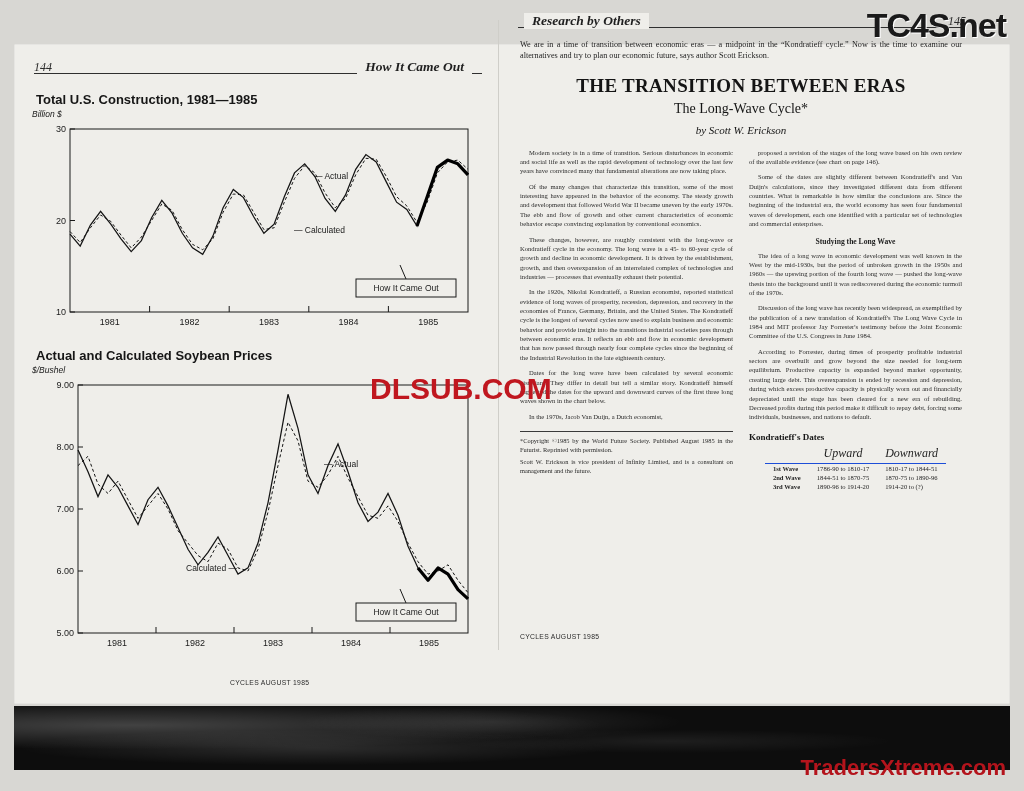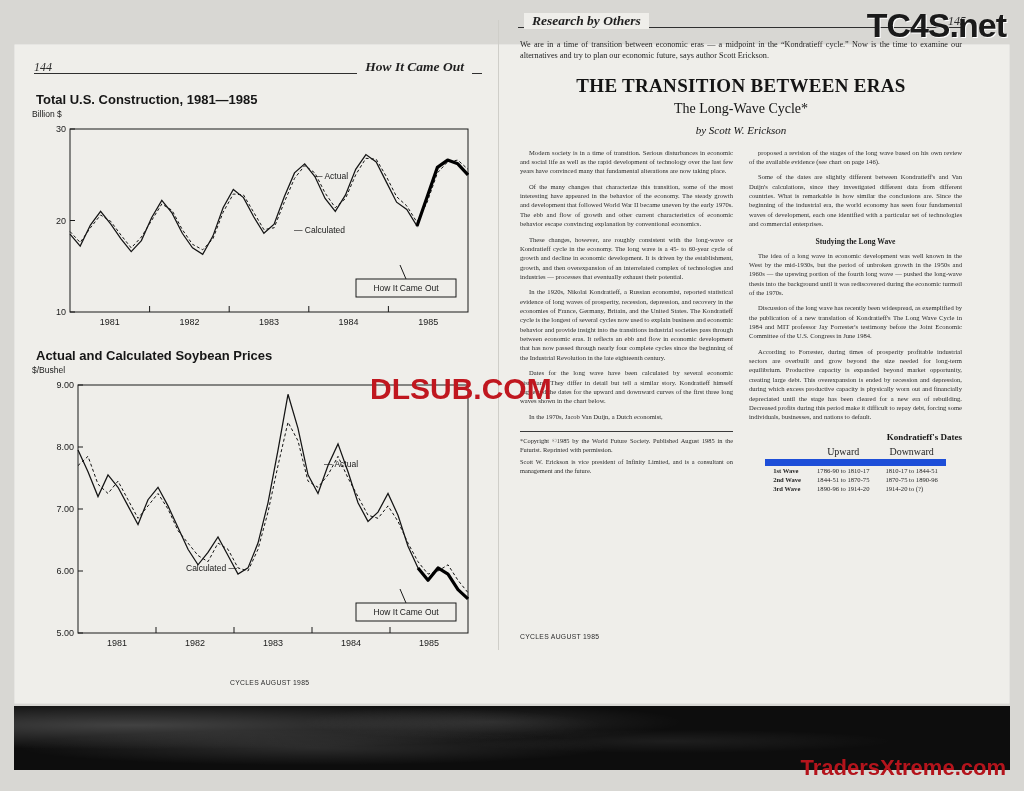--- a/index.html
+++ b/index.html
@@ -74,20 +74,21 @@
   .chart-title{
     font-family:"Liberation Sans", sans-serif;
     font-size:13px;font-weight:bold;color:#161616;
     margin:14px 0 2px 14px;
   }
   .chart-wrap{position:relative;margin-left:14px;}
   .axis-unit{
     font-family:"Liberation Sans", sans-serif;
     font-size:8.5px;color:#1a1a1a;
     margin:2px 0 0 10px;
+    font-style:italic;
   }
   svg{display:block;}
   .tickfont{font-family:"Liberation Sans", sans-serif;font-size:9px;fill:#1a1a1a;}
   .lblfont{font-family:"Liberation Sans", sans-serif;font-size:8.5px;fill:#1a1a1a;}
   .annbox{fill:#efeeea;stroke:#1a1a1a;stroke-width:1;}
 
   
   .intro{
     margin:8px 14px 13px 14px;
     font-size:8.2px;line-height:1.32;color:#232323;
@@ -119,29 +120,29 @@
     text-align:center;font-size:7.6px;font-weight:bold;
     margin:8px 0 5px 0;color:#1d1d1d;
   }
   .fn{
     margin-top:10px;border-top:1px solid #3a3a3a;padding-top:4px;
     font-size:6.4px;line-height:1.4;color:#2a2a2a;text-align:left;
   }
   .fn p{text-indent:0;margin:0 0 3px 0;font-size:6.4px;}
   
   .kd-title{
-    text-align:right;font-size:9px;font-weight:bold;margin:10px 0 4px 0;color:#161616;
+    text-align:left;font-size:9px;font-weight:bold;margin:10px 0 4px 0;color:#161616;
     font-family:"Liberation Serif", serif;
   }
   table.kd{
     margin:0 auto;border-collapse:collapse;font-size:6.6px;color:#1f1f1f;
   }
   table.kd th{
-    font-weight:normal;padding:0 8px 2px 8px;
-    border-bottom:7px solid #1d4ed8;font-size:10px;
+    font-weight:normal;font-style:italic;padding:0 8px 2px 8px;
+    border-bottom:1px solid #1d4ed8;font-size:12px;
   }
   table.kd td{padding:1px 8px;white-space:nowrap;}
   table.kd td.w{font-weight:bold;font-size:6.6px;}
   .cred{
     position:absolute;bottom:10px;
     font-family:"Liberation Sans", sans-serif;
     font-size:6.8px;color:#2b2b2b;letter-spacing:.3px;
   }
   .cred.l{left:208px;}
   .cred.r{left:14px;}

